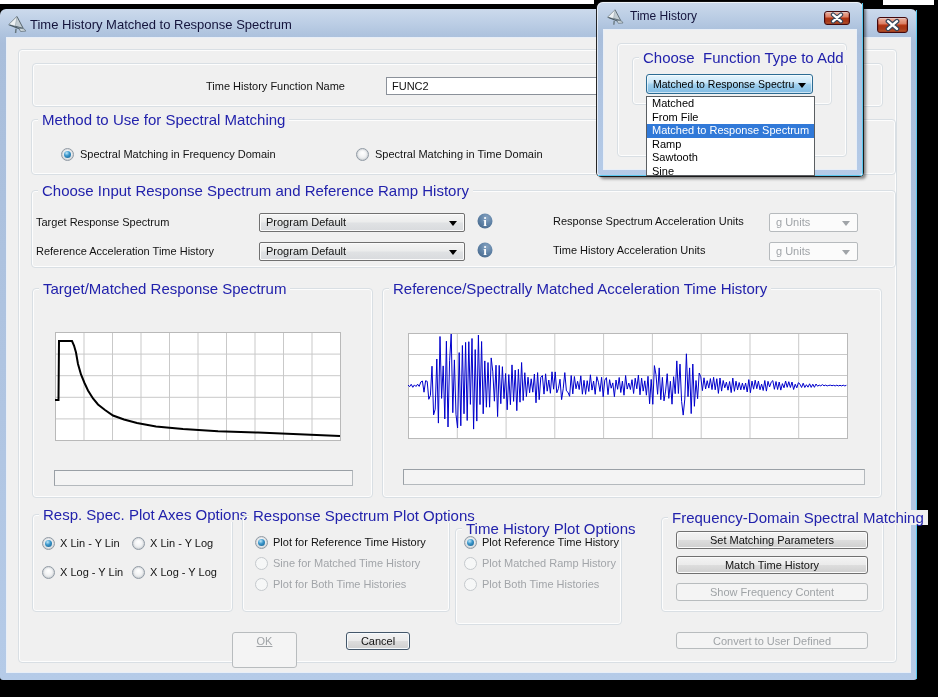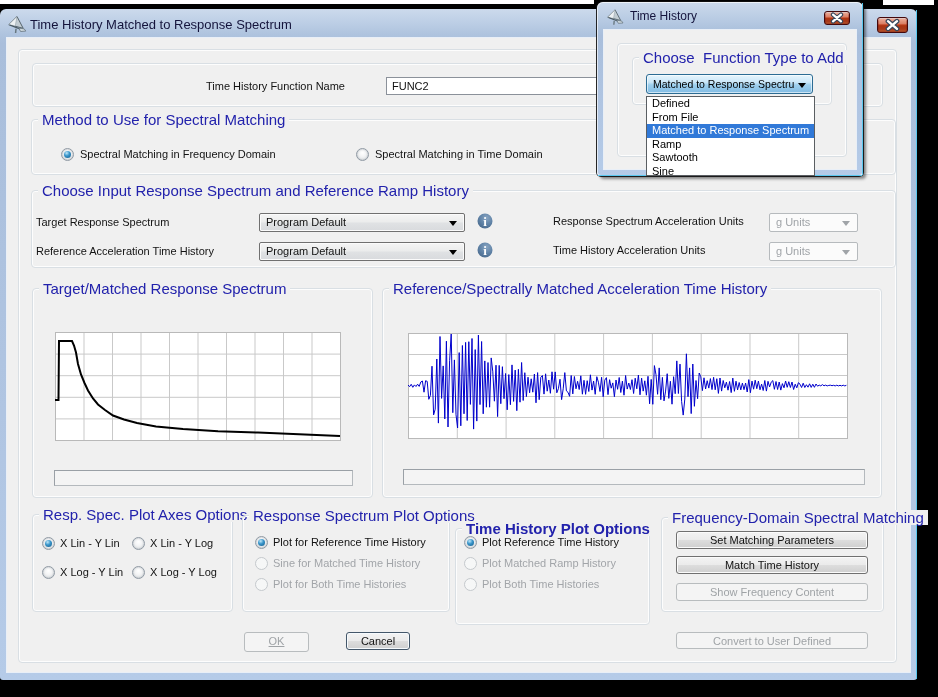--- a/index.html
+++ b/index.html
@@ -185,38 +185,38 @@
     <div class="gb" style="left:242px;top:506px;width:208px;height:97px;">
         <i>Response Spectrum Plot Options</i>
       </div>
     <span class="rad sel" style="left:255px;top:527px;"></span>
       <div class="lbl" style="left:273px;top:526px;">Plot for Reference Time History</div>
     <span class="rad dis" style="left:255px;top:548px;"></span>
       <div class="glbl" style="left:273px;top:547px;">Sine for Matched Time History</div>
     <span class="rad dis" style="left:255px;top:569px;"></span>
       <div class="glbl" style="left:273px;top:568px;">Plot for Both Time Histories</div>
 
-    <div class="gb" style="left:455px;top:519px;width:195px;height:97px;font-weight:bold;">
+    <div class="gb" style="left:455px;top:519px;width:167px;height:97px;">
         <i>Time History Plot Options</i>
       </div>
     <span class="rad sel" style="left:464px;top:527px;"></span>
       <div class="lbl" style="left:482px;top:526px;">Plot Reference Time History</div>
     <span class="rad dis" style="left:464px;top:548px;"></span>
       <div class="glbl" style="left:482px;top:547px;">Plot Matched Ramp History</div>
     <span class="rad dis" style="left:464px;top:569px;"></span>
       <div class="glbl" style="left:482px;top:568px;">Plot Both Time Histories</div>
 
     <div class="gb" style="left:661px;top:508px;width:223px;height:95px;">
         <i>Frequency-Domain Spectral Matching</i>
       </div>
     <div class="btn" style="left:676px;top:522px;width:192px;height:18px;line-height:17px;">Set Matching Parameters</div>
     <div class="btn" style="left:676px;top:547px;width:192px;height:18px;line-height:17px;">Match Time History</div>
     <div class="btn dis" style="left:676px;top:574px;width:192px;height:18px;line-height:17px;">Show Frequency Content</div>
 
-    <div class="btn dis" style="left:244px;top:623px;width:65px;height:20px;line-height:17px;text-decoration:underline;">OK</div>
+    <div class="btn dis" style="left:232px;top:623px;width:65px;height:36px;line-height:17px;text-decoration:underline;">OK</div>
     <div class="btn foc" style="left:346px;top:623px;width:64px;height:18px;line-height:17px;">Cancel</div>
     <div class="btn dis" style="left:676px;top:623px;width:192px;height:17px;line-height:16px;">Convert to User Defined</div>
   </div>
 
   <div class="win" style="left:597px;top:2px;width:266px;height:174px;border-radius:6px 6px 4px 4px;
        box-shadow:0 0 0 1px rgba(15,15,15,0.9), 3px 3px 3px rgba(0,0,0,0.45), inset 0 0 0 1px rgba(255,255,255,0.65);">
     <div class="cyanR"></div>
     <div class="abs" style="left:1px;right:1px;bottom:0;height:1px;background:#5ac8ef;"></div>
     <svg class="abs" style="left:10px;top:7px;" width="18" height="17" viewBox="0 0 20 18">
       <polygon points="9,0.5 15.2,12.3 0.8,8.6" fill="#c2ccd2" stroke="#57656e" stroke-width="1"></polygon>
@@ -234,21 +234,21 @@
         </g>
       </svg>
     </div>
     <div class="client" style="left:6px;top:27px;width:254px;height:141px;"></div>
     <div class="gb" style="left:20px;top:41px;width:230px;height:114px;"></div>
     <div class="gb" style="left:35px;top:55px;width:200px;height:48px;">
         <i>Choose&nbsp; Function Type to Add</i>
       </div>
     <div class="combo" style="left:49px;top:72px;width:167px;height:20px;">Matched to Response Spectru</div>
     <div class="list" style="left:49px;top:94px;width:169px;height:80px;">
-      <div>Defined</div>
+      <div>Matched</div>
       <div>From File</div>
       <div class="hi">Matched to Response Spectrum</div>
       <div>Ramp</div>
       <div>Sawtooth</div>
       <div>Sine</div>
     </div>
   </div>
 </div>
 
 </body></html>

